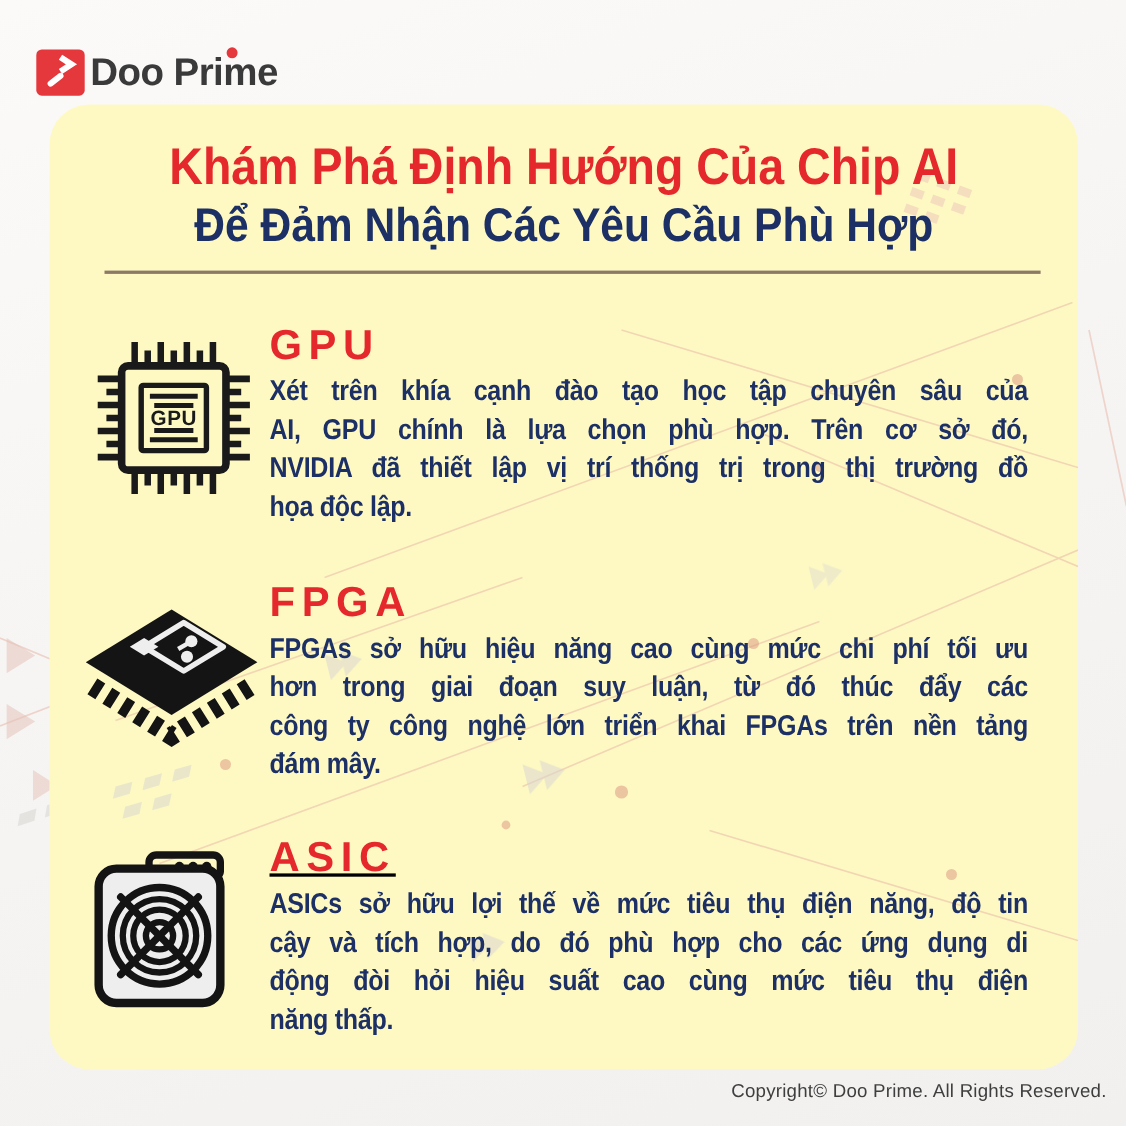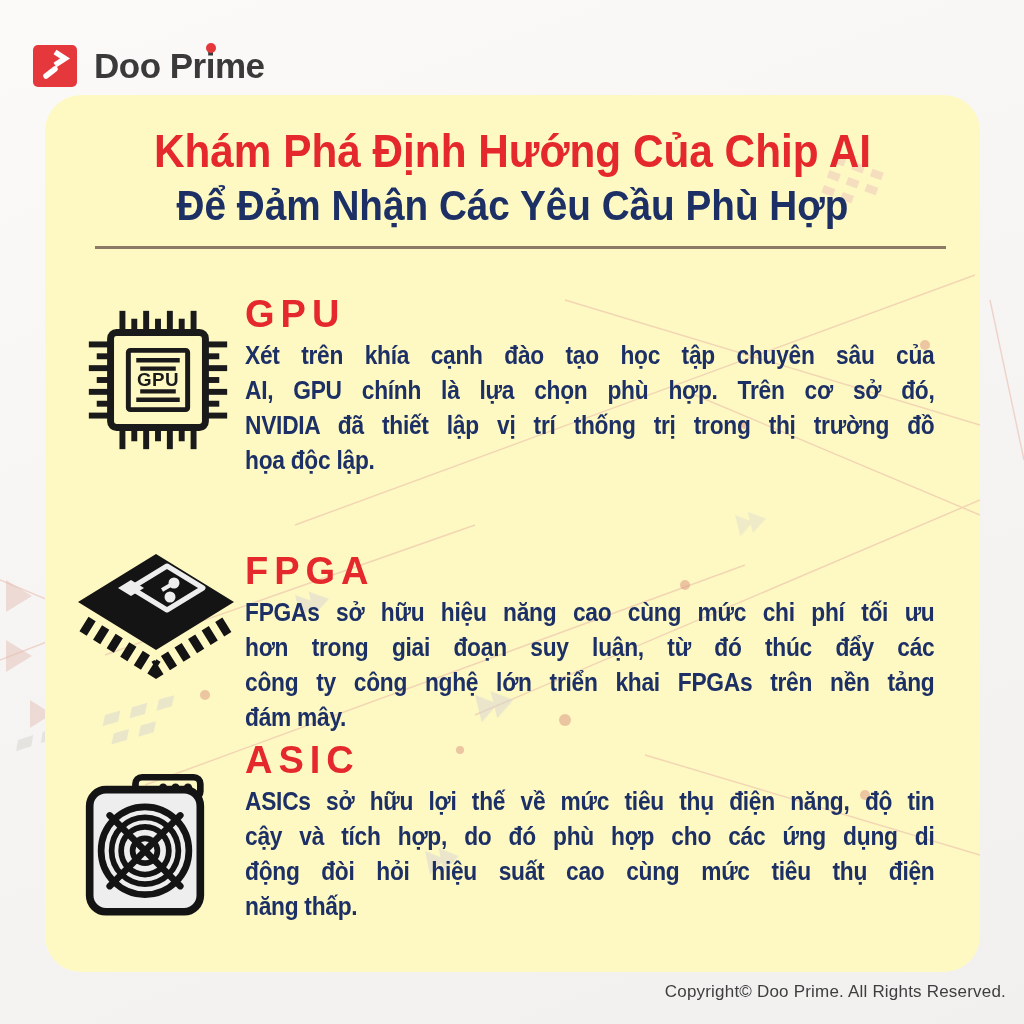--- a/index.html
+++ b/index.html
@@ -9,21 +9,21 @@
     background: linear-gradient(160deg, #fbfaf9 0%, #f6f5f4 45%, #f1f0ef 100%);
     position: relative;
     overflow: hidden;
   }
   .decor { position: absolute; left: 0; top: 0; pointer-events: none; }
 
   
   .brand { position: absolute; left: 32px; top: 44px; display: flex; align-items: center; z-index: 2; }
   .logo-icon { display: block; }
   .logo-text {
-    position: relative; margin-left: 16px;
+    position: relative; margin-left: 4px;
     font-size: 35px; font-weight: 700; letter-spacing: -0.5px;
     color: #3a3a3a;
   }
   .i-dot {
     position: absolute; left: 114px; top: -2px;
     width: 10px; height: 10px; border-radius: 50%;
     background: #e4383d;
   }
 
   
@@ -52,22 +52,22 @@
   }
   .divider {
     position: absolute; top: 151px; left: 50px;
     width: 851px; height: 3px; background: #8d7a66;
     z-index: 2;
   }
 
   
   .chip-section { position: absolute; left: 200px; width: 700px; z-index: 2; }
   .sec-gpu  { top: 198px; }
-  .sec-fpga { top: 455px; }
-  .sec-asic { top: 644px; }
+  .sec-fpga { top: 432px; }
+  .sec-asic { top: 664px; text-decoration: underline; }
 
   .section-heading {
     font-size: 38px; line-height: 42px; font-weight: 700;
     letter-spacing: 6px; color: #e5282c;
   }
   .section-body {
     position: absolute; top: 45px; left: 0;
     width: 788px;
     transform: scaleX(0.875); transform-origin: 0 0;
     font-size: 26px; line-height: 35px; font-weight: 700;

